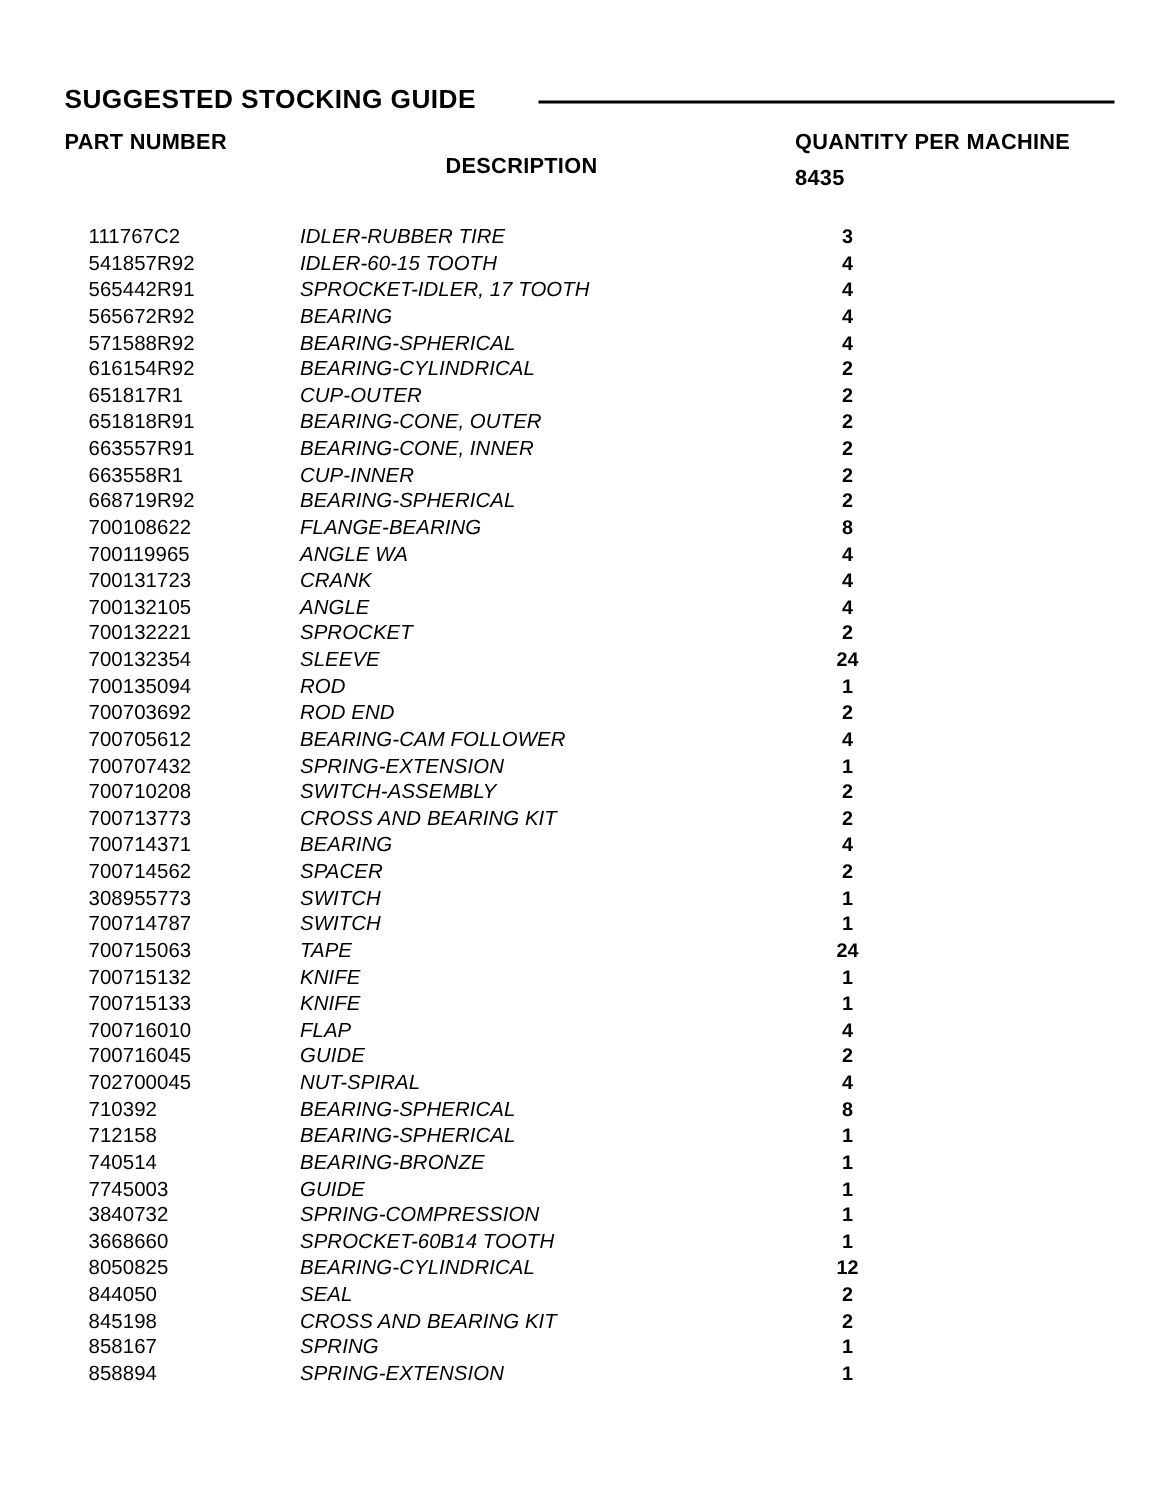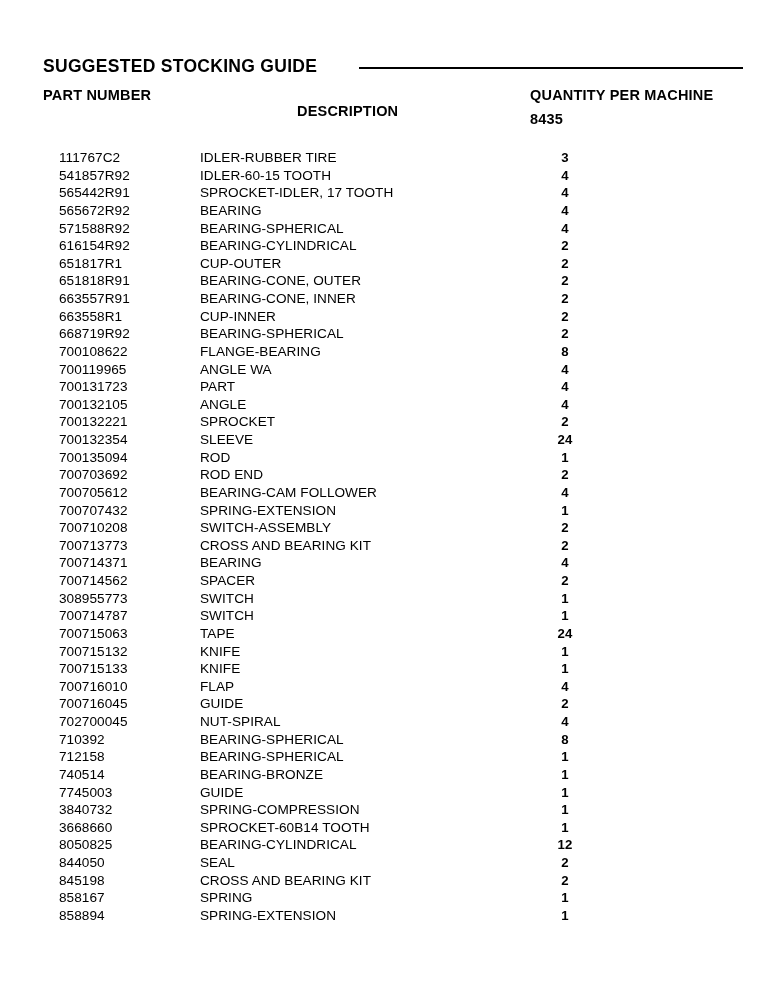--- a/index.html
+++ b/index.html
@@ -93,20 +93,21 @@
     line-height: 13.6px;
     white-space: nowrap;
     letter-spacing: 0.05px;
   }
   .c-part {
     left: 43px;
     margin-left: 16px;
   }
   .c-desc {
     left: 200px;
+    font-style: italic;
   }
   .c-qty {
     left: 536px;
     width: 58px;
     text-align: center;
     font-weight: bold;
     font-size: 13.2px;
   }
 </style>
 </head>
@@ -187,21 +188,21 @@
         <div class="cell c-desc">FLANGE-BEARING</div>
         <div class="cell c-qty">8</div>
       </div>
       <div class="row">
         <div class="cell c-part">700119965</div>
         <div class="cell c-desc">ANGLE WA</div>
         <div class="cell c-qty">4</div>
       </div>
       <div class="row">
         <div class="cell c-part">700131723</div>
-        <div class="cell c-desc">PART</div>
+        <div class="cell c-desc">CRANK</div>
         <div class="cell c-qty">4</div>
       </div>
       <div class="row">
         <div class="cell c-part">700132105</div>
         <div class="cell c-desc">ANGLE</div>
         <div class="cell c-qty">4</div>
       </div>
       <div class="row">
         <div class="cell c-part">700132221</div>
         <div class="cell c-desc">SPROCKET</div>

